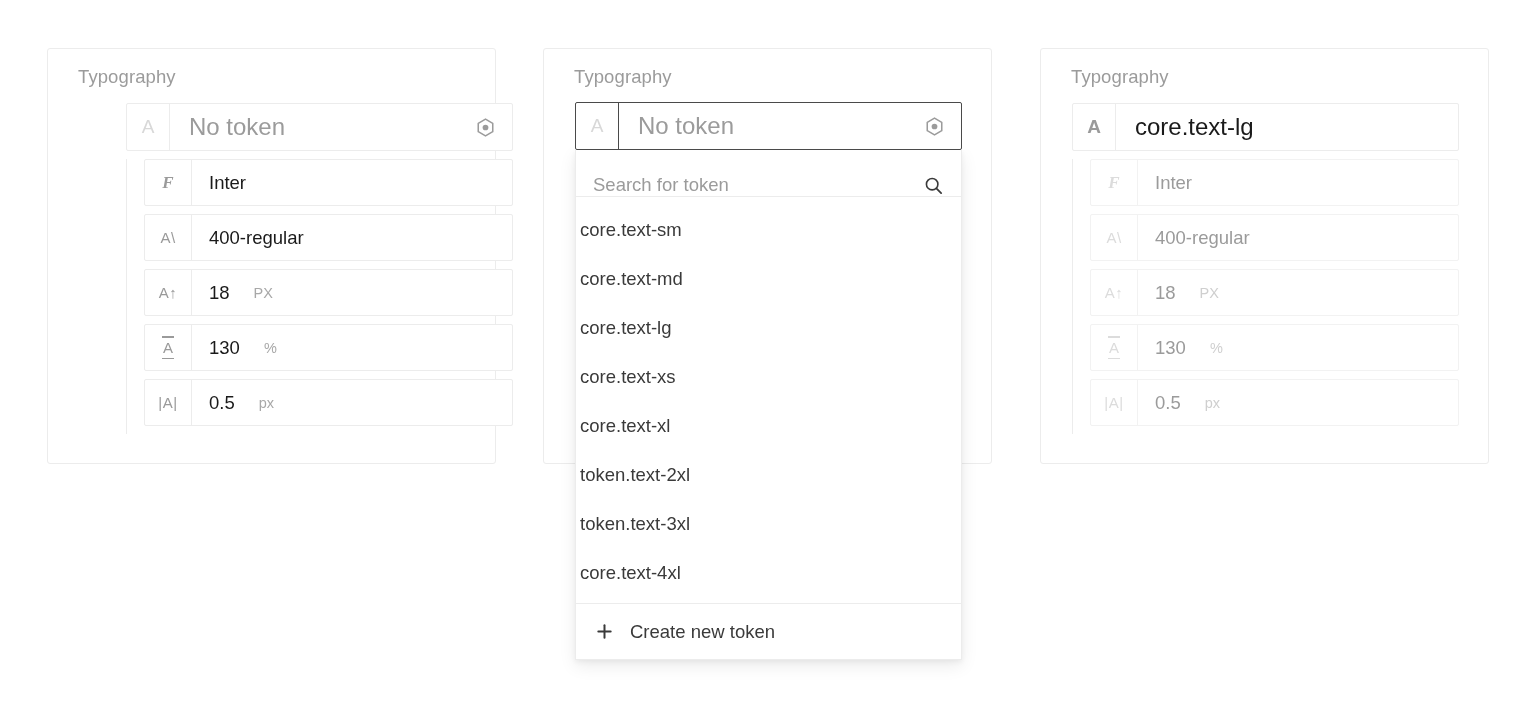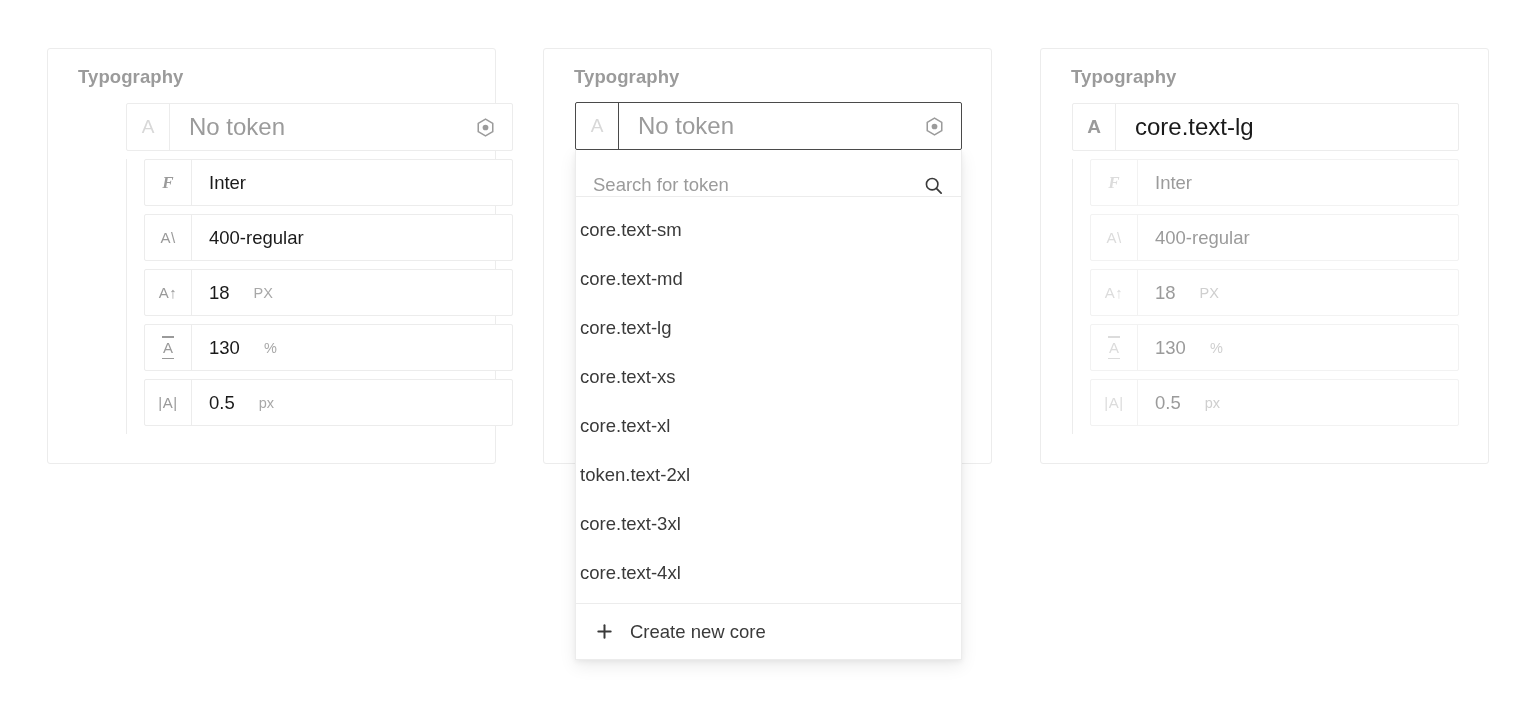--- a/index.html
+++ b/index.html
@@ -19,21 +19,20 @@
     border: 1px solid #ececec;
     border-radius: 3px;
   }
   .card-title {
     position: absolute;
     left: 30px; top: 17px;
     font-size: 18.5px;
     color: #9b9b9b;
     letter-spacing: .1px;
     white-space: nowrap;
-    font-weight: bold;
   }
 
   
   .token-row {
     position: absolute;
     display: flex;
     align-items: stretch;
     height: 48px;
     border: 1px solid #ececec;
     background: #fff;
@@ -314,32 +313,32 @@
       </span>
     </div>
 
     <div class="dd-list">
       <div class="dd-item">core.text-sm</div>
       <div class="dd-item">core.text-md</div>
       <div class="dd-item">core.text-lg</div>
       <div class="dd-item">core.text-xs</div>
       <div class="dd-item">core.text-xl</div>
       <div class="dd-item">token.text-2xl</div>
-      <div class="dd-item">core.text-3xl</div>
+      <div class="dd-item">token.text-3xl</div>
       <div class="dd-item">core.text-4xl</div>
     </div>
 
     <div class="dd-footer">
       <span class="plus-icon">
         <svg width="19" height="19" viewBox="0 0 20 20" aria-hidden="true">
           <line x1="10" y1="3.5" x2="10" y2="16.5" stroke="#3a3a3a" stroke-width="2.1" stroke-linecap="round"></line>
           <line x1="3.5" y1="10" x2="16.5" y2="10" stroke="#3a3a3a" stroke-width="2.1" stroke-linecap="round"></line>
         </svg>
       </span>
-      <span>Create new core</span>
+      <span>Create new token</span>
     </div>
   </div>
 
   <div class="card" style="left:1040px; top:48px; width:449px; height:416px;">
     <div class="card-title">Typography</div>
 
     <div class="token-row" style="left:31px; top:54px; width:387px;">
       <div class="tk-icon active">A</div>
       <div class="tk-value filled">core.text-lg</div>
     </div>

